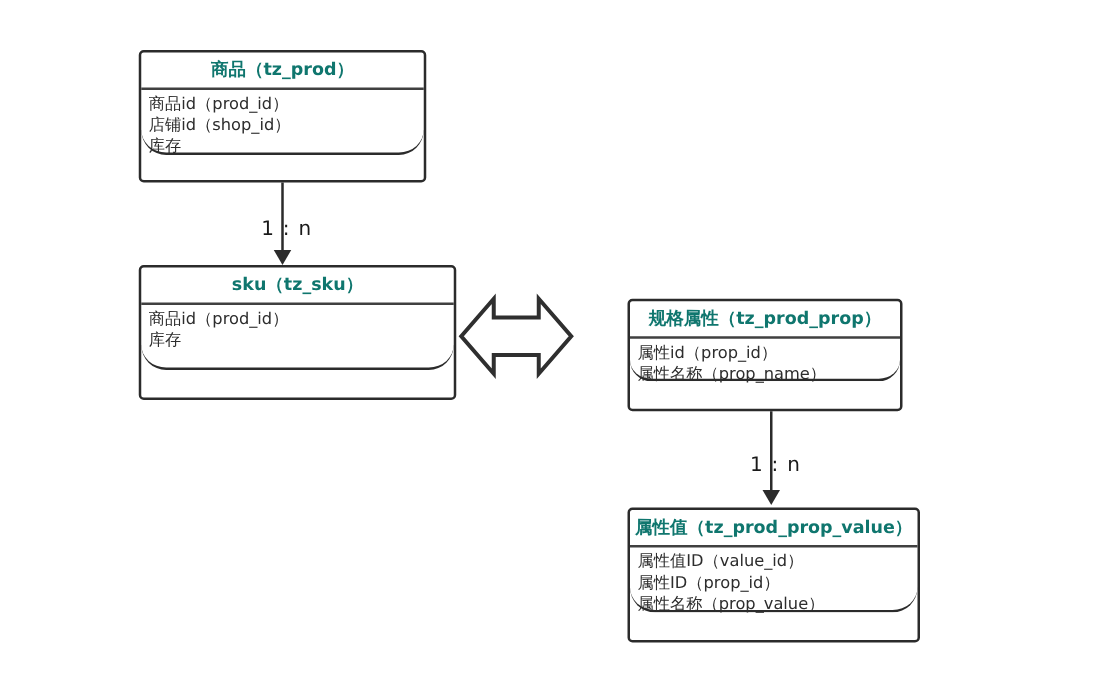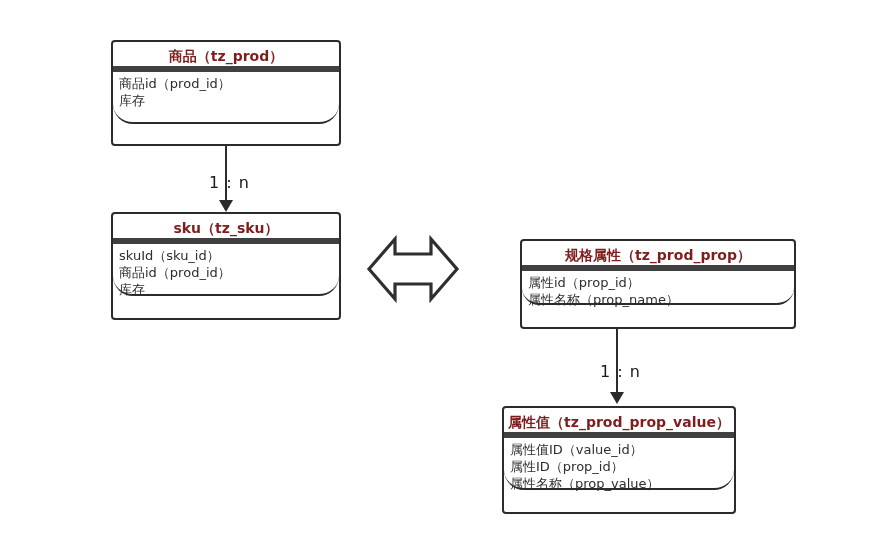--- a/index.html
+++ b/index.html
@@ -26,22 +26,22 @@
     border-radius: 4px;
     background: #ffffff;
   }
   .entity-header {
     box-sizing: border-box;
     height: 30px;
     line-height: 28px;
     text-align: center;
     font-size: 14px;
     font-weight: bold;
-    color: #7f1d1d;
-    border-bottom: 6px solid #404040;
+    color: #0f766e;
+    border-bottom: 2px solid #404040;
     white-space: nowrap;
     overflow: hidden;
   }
   .entity-body {
     box-sizing: border-box;
     padding: 3px 6px 4px 6px;
     border-bottom: 2px solid #2b2b2b;
     border-radius: 20px;
   }
   .entity-row {
@@ -52,25 +52,25 @@
   }
   .entity-footer {
     box-sizing: border-box;
   }
 
   
   #box-prod        { left: 111px; top: 40px;  width: 230px; height: 106px; }
   #box-prod .entity-body   { height: 52px; }
   #box-prod .entity-footer { height: 22px; }
 
-  #box-sku         { left: 111px; top: 212px; width: 230px; height: 108px; }
+  #box-sku         { left: 111px; top: 212px; width: 254px; height: 108px; }
   #box-sku .entity-body    { height: 52px; }
   #box-sku .entity-footer  { height: 24px; }
 
-  #box-prop        { left: 520px; top: 239px; width: 276px; height: 90px; }
+  #box-prop        { left: 502px; top: 239px; width: 220px; height: 90px; }
   #box-prop .entity-body   { height: 34px; }
   #box-prop .entity-footer { height: 24px; }
 
   #box-propvalue   { left: 502px; top: 406px; width: 234px; height: 108px; }
   #box-propvalue .entity-body   { height: 52px; }
   #box-propvalue .entity-footer { height: 24px; }
 
   
   .connector {
     position: absolute;
@@ -115,35 +115,35 @@
 </style>
 </head>
 <body>
 
 <div id="canvas">
 
   <div class="entity" id="box-prod">
     <div class="entity-header">商品（tz_prod）</div>
     <div class="entity-body">
       <div class="entity-row">商品id（prod_id）</div>
+      <div class="entity-row">店铺id（shop_id）</div>
       <div class="entity-row">库存</div>
     </div>
     <div class="entity-footer"></div>
   </div>
 
   <div class="connector" id="conn-prod-sku">
     <div class="conn-line"></div>
     <div class="conn-arrow"></div>
     <div class="conn-label">1 : n</div>
   </div>
 
   <div class="entity" id="box-sku">
     <div class="entity-header">sku（tz_sku）</div>
     <div class="entity-body">
-      <div class="entity-row">skuId（sku_id）</div>
       <div class="entity-row">商品id（prod_id）</div>
       <div class="entity-row">库存</div>
     </div>
     <div class="entity-footer"></div>
   </div>
 
   <div id="double-arrow">
     <svg width="94" height="70" viewBox="0 0 94 70" xmlns="http://www.w3.org/2000/svg">
       <polygon points="3,35 29,5 29,20 65,20 65,5 91,35 65,65 65,50 29,50 29,65" fill="#ffffff" stroke="#2f2f2f" stroke-width="3.2" stroke-linejoin="miter"></polygon>
     </svg>

